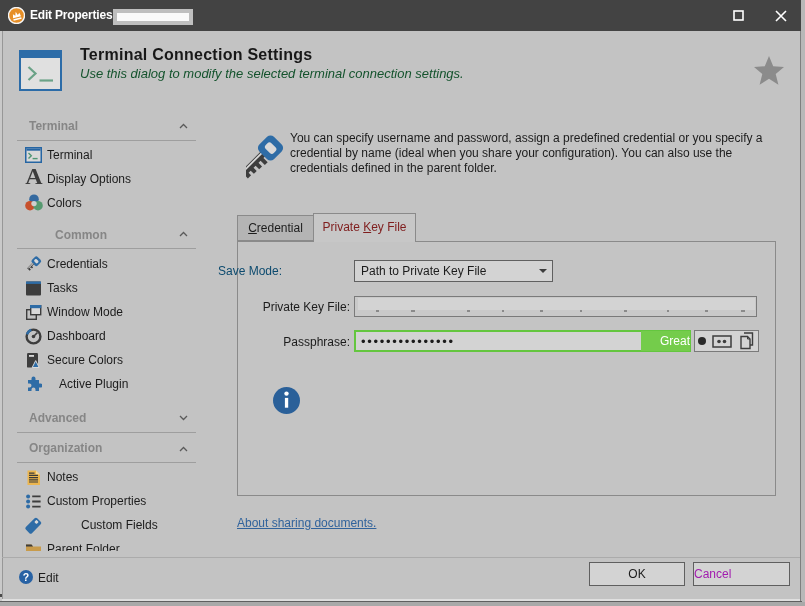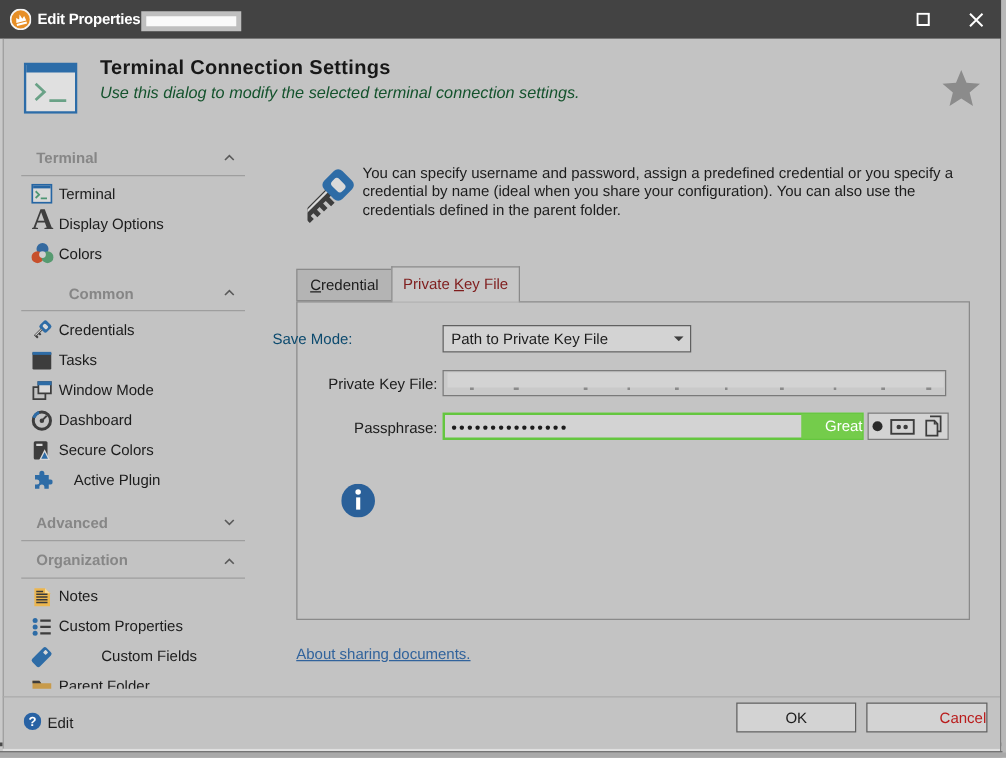--- a/index.html
+++ b/index.html
@@ -249,14 +249,14 @@
 
   <svg class="ico" style="left:273px;top:387px" width="27" height="27" viewBox="0 0 27 27">
     <circle cx="13.5" cy="13.5" r="13.5" fill="#2a6099"></circle>
     <rect x="11.9" y="10.9" width="3.3" height="9.8" fill="#fff"></rect>
     <circle cx="13.5" cy="6.6" r="2.2" fill="#fff"></circle>
   </svg>
 
   <div class="abs" style="left:237px;top:516px;width:539px;text-align:left;font-size:12px;color:#31639c;"><span style="text-decoration:underline;">About sharing documents.</span></div>
 
   <div class="abs" style="left:589px;top:562px;width:96px;height:24px;background:#d3d3d3;border:1px solid #5f5f5f;text-align:center;line-height:22px;font-size:12px;color:#1c1c1c;">OK</div>
-  <div class="abs" style="left:693px;top:562px;width:97px;height:24px;background:#d3d3d3;border:1px solid #5f5f5f;text-align:right;line-height:22px;font-size:12px;color:#b91c1c;">Cancel</div>
+  <div class="abs" style="left:693px;top:562px;width:97px;height:24px;background:#d3d3d3;border:1px solid #5f5f5f;text-align:left;line-height:22px;font-size:12px;color:#a21caf;">Cancel</div>
 </div>
 
 </body></html>

